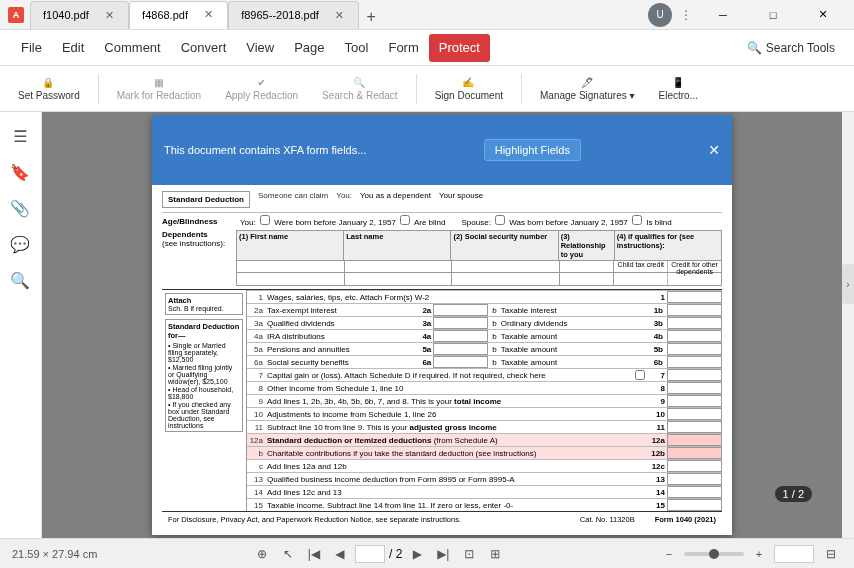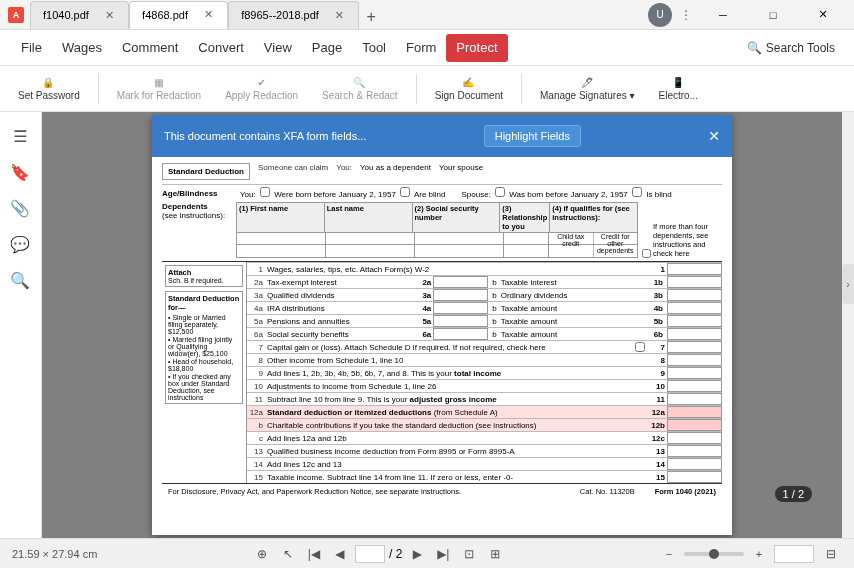--- a/index.html
+++ b/index.html
@@ -69,21 +69,21 @@
 
     
     .pdf-container {
       background: #fff; width: 580px; min-height: 420px; box-shadow: 0 2px 8px rgba(0,0,0,0.4);
       position: relative; overflow: hidden;
     }
 
     
     .xfa-bar {
       background: #3a7bc8; color: white; display: flex; align-items: center; justify-content: space-between;
-      padding: 10px 12px; font-size: 11px;
+      padding: 24px 12px; font-size: 11px;
     }
     .highlight-fields-btn {
       background: #4a90d9; color: white; border: 1px solid #6aaae8; border-radius: 3px;
       padding: 4px 10px; cursor: pointer; font-size: 11px; font-weight: 500;
     }
     .xfa-close { cursor: pointer; margin-left: 10px; font-size: 14px; }
 
     
     .bottom-bar {
       position: absolute; bottom: 0; left: 0; right: 0; height: 30px;
@@ -153,21 +153,21 @@
     <div class="user-icon">U</div>
     <div class="tb-btn">⋮</div>
     <div class="win-btn">─</div>
     <div class="win-btn">□</div>
     <div class="win-btn close">✕</div>
   </div>
 </div>
 
 <div class="menu-bar">
   <div class="menu-item">File</div>
-  <div class="menu-item">Wages</div>
+  <div class="menu-item">Edit</div>
   <div class="menu-item">Comment</div>
   <div class="menu-item">Convert</div>
   <div class="menu-item">View</div>
   <div class="menu-item">Page</div>
   <div class="menu-item">Tool</div>
   <div class="menu-item">Form</div>
   <div class="menu-item active">Protect</div>
   <div class="search-tools-area">
     <div class="search-tools-btn">
       <span>🔍</span>
@@ -292,24 +292,20 @@
             <div style="flex:2; border-right:1px solid #999;"></div>
             <div style="flex:2; border-right:1px solid #999;"></div>
             <div style="flex:2; border-right:1px solid #999;"></div>
             <div style="flex:1; border-right:1px solid #999;"></div>
             <div style="flex:2; display:flex; justify-content:space-around;">
               <div style="flex:1; border-right:1px solid #bbb;"></div>
               <div style="flex:1;"></div>
             </div>
           </div>
         </div>
-        <div style="font-size:7.5px; max-width:80px; display:flex; align-items:flex-end; gap:2px;">
-          <input type="checkbox" style="width: 9px; height: 9px;">
-          <span>If more than four dependents, see instructions and check here</span>
-        </div>
       </div>
 
       <div style="display:flex; gap:0; border-top:1px solid #333;">
 
         <div style="width:85px; border-right:1px solid #999; font-size:7px; padding:3px;">
           <div style="border:1px solid #999; padding:2px; margin-bottom:4px;">
             <div style="font-weight:bold; font-size:7.5px;">Attach</div>
             <div style="font-size:7px;">Sch. B if required.</div>
           </div>
           <div style="border:1px solid #999; padding:2px;">

